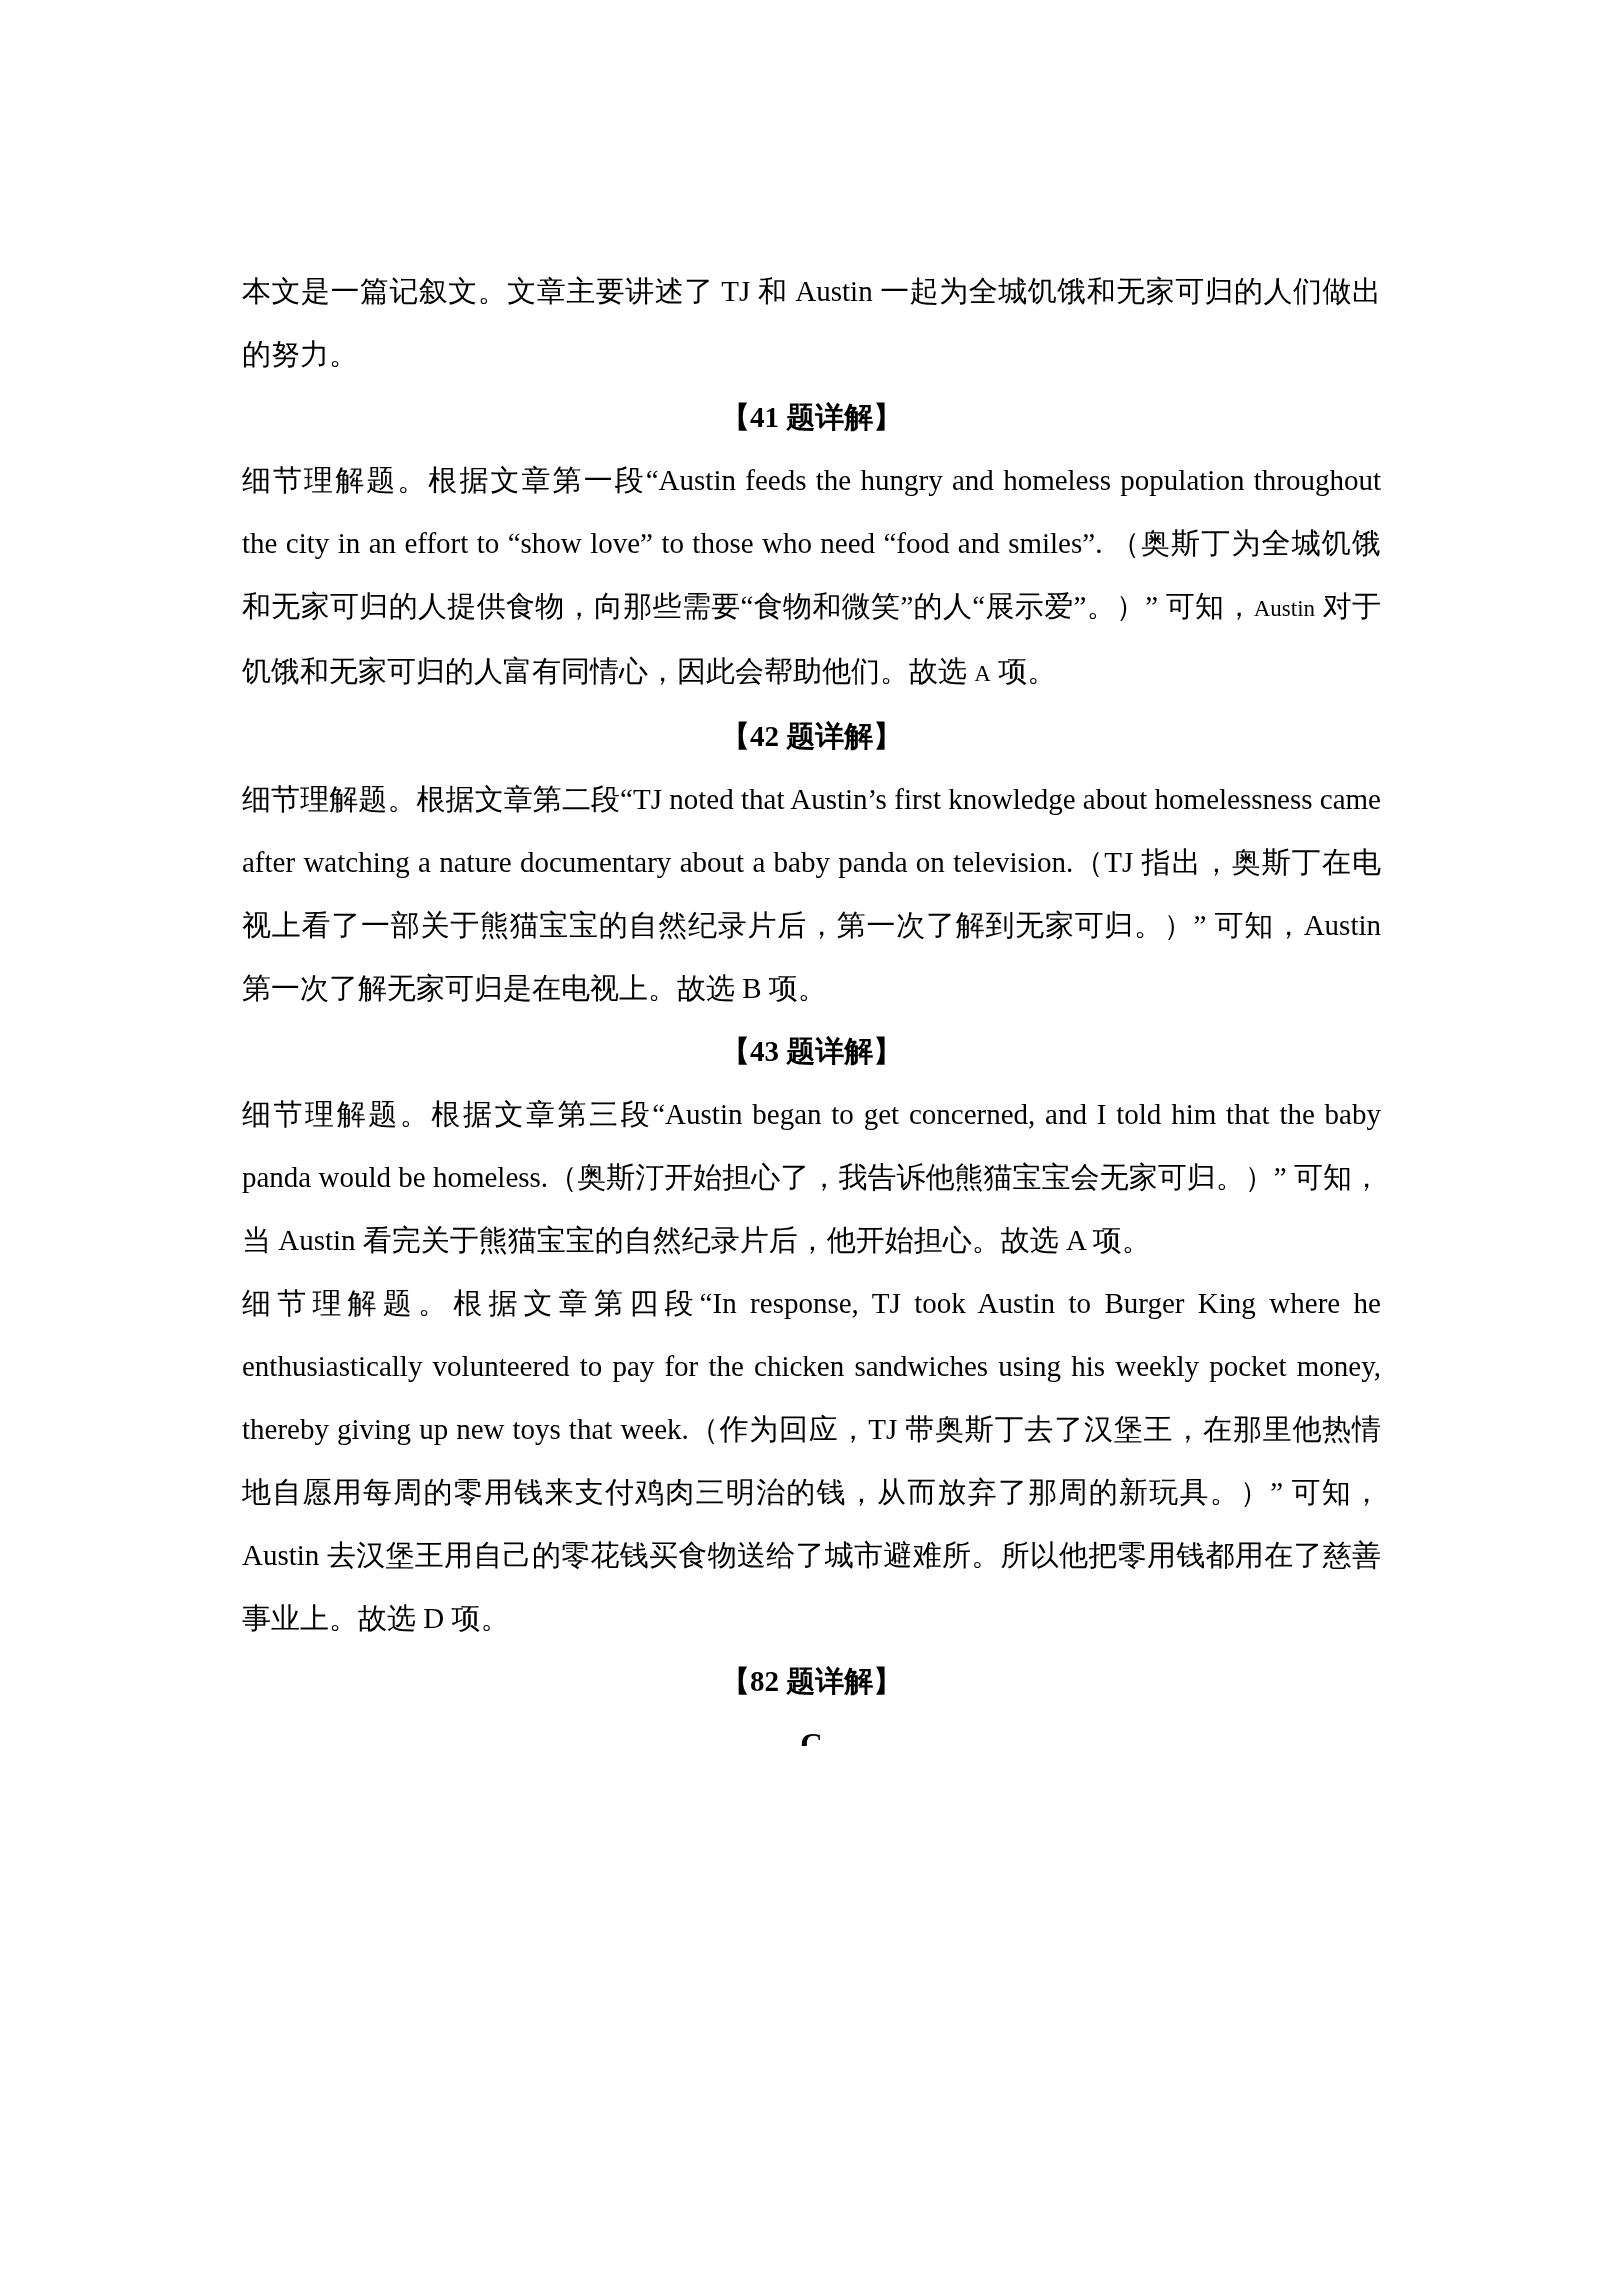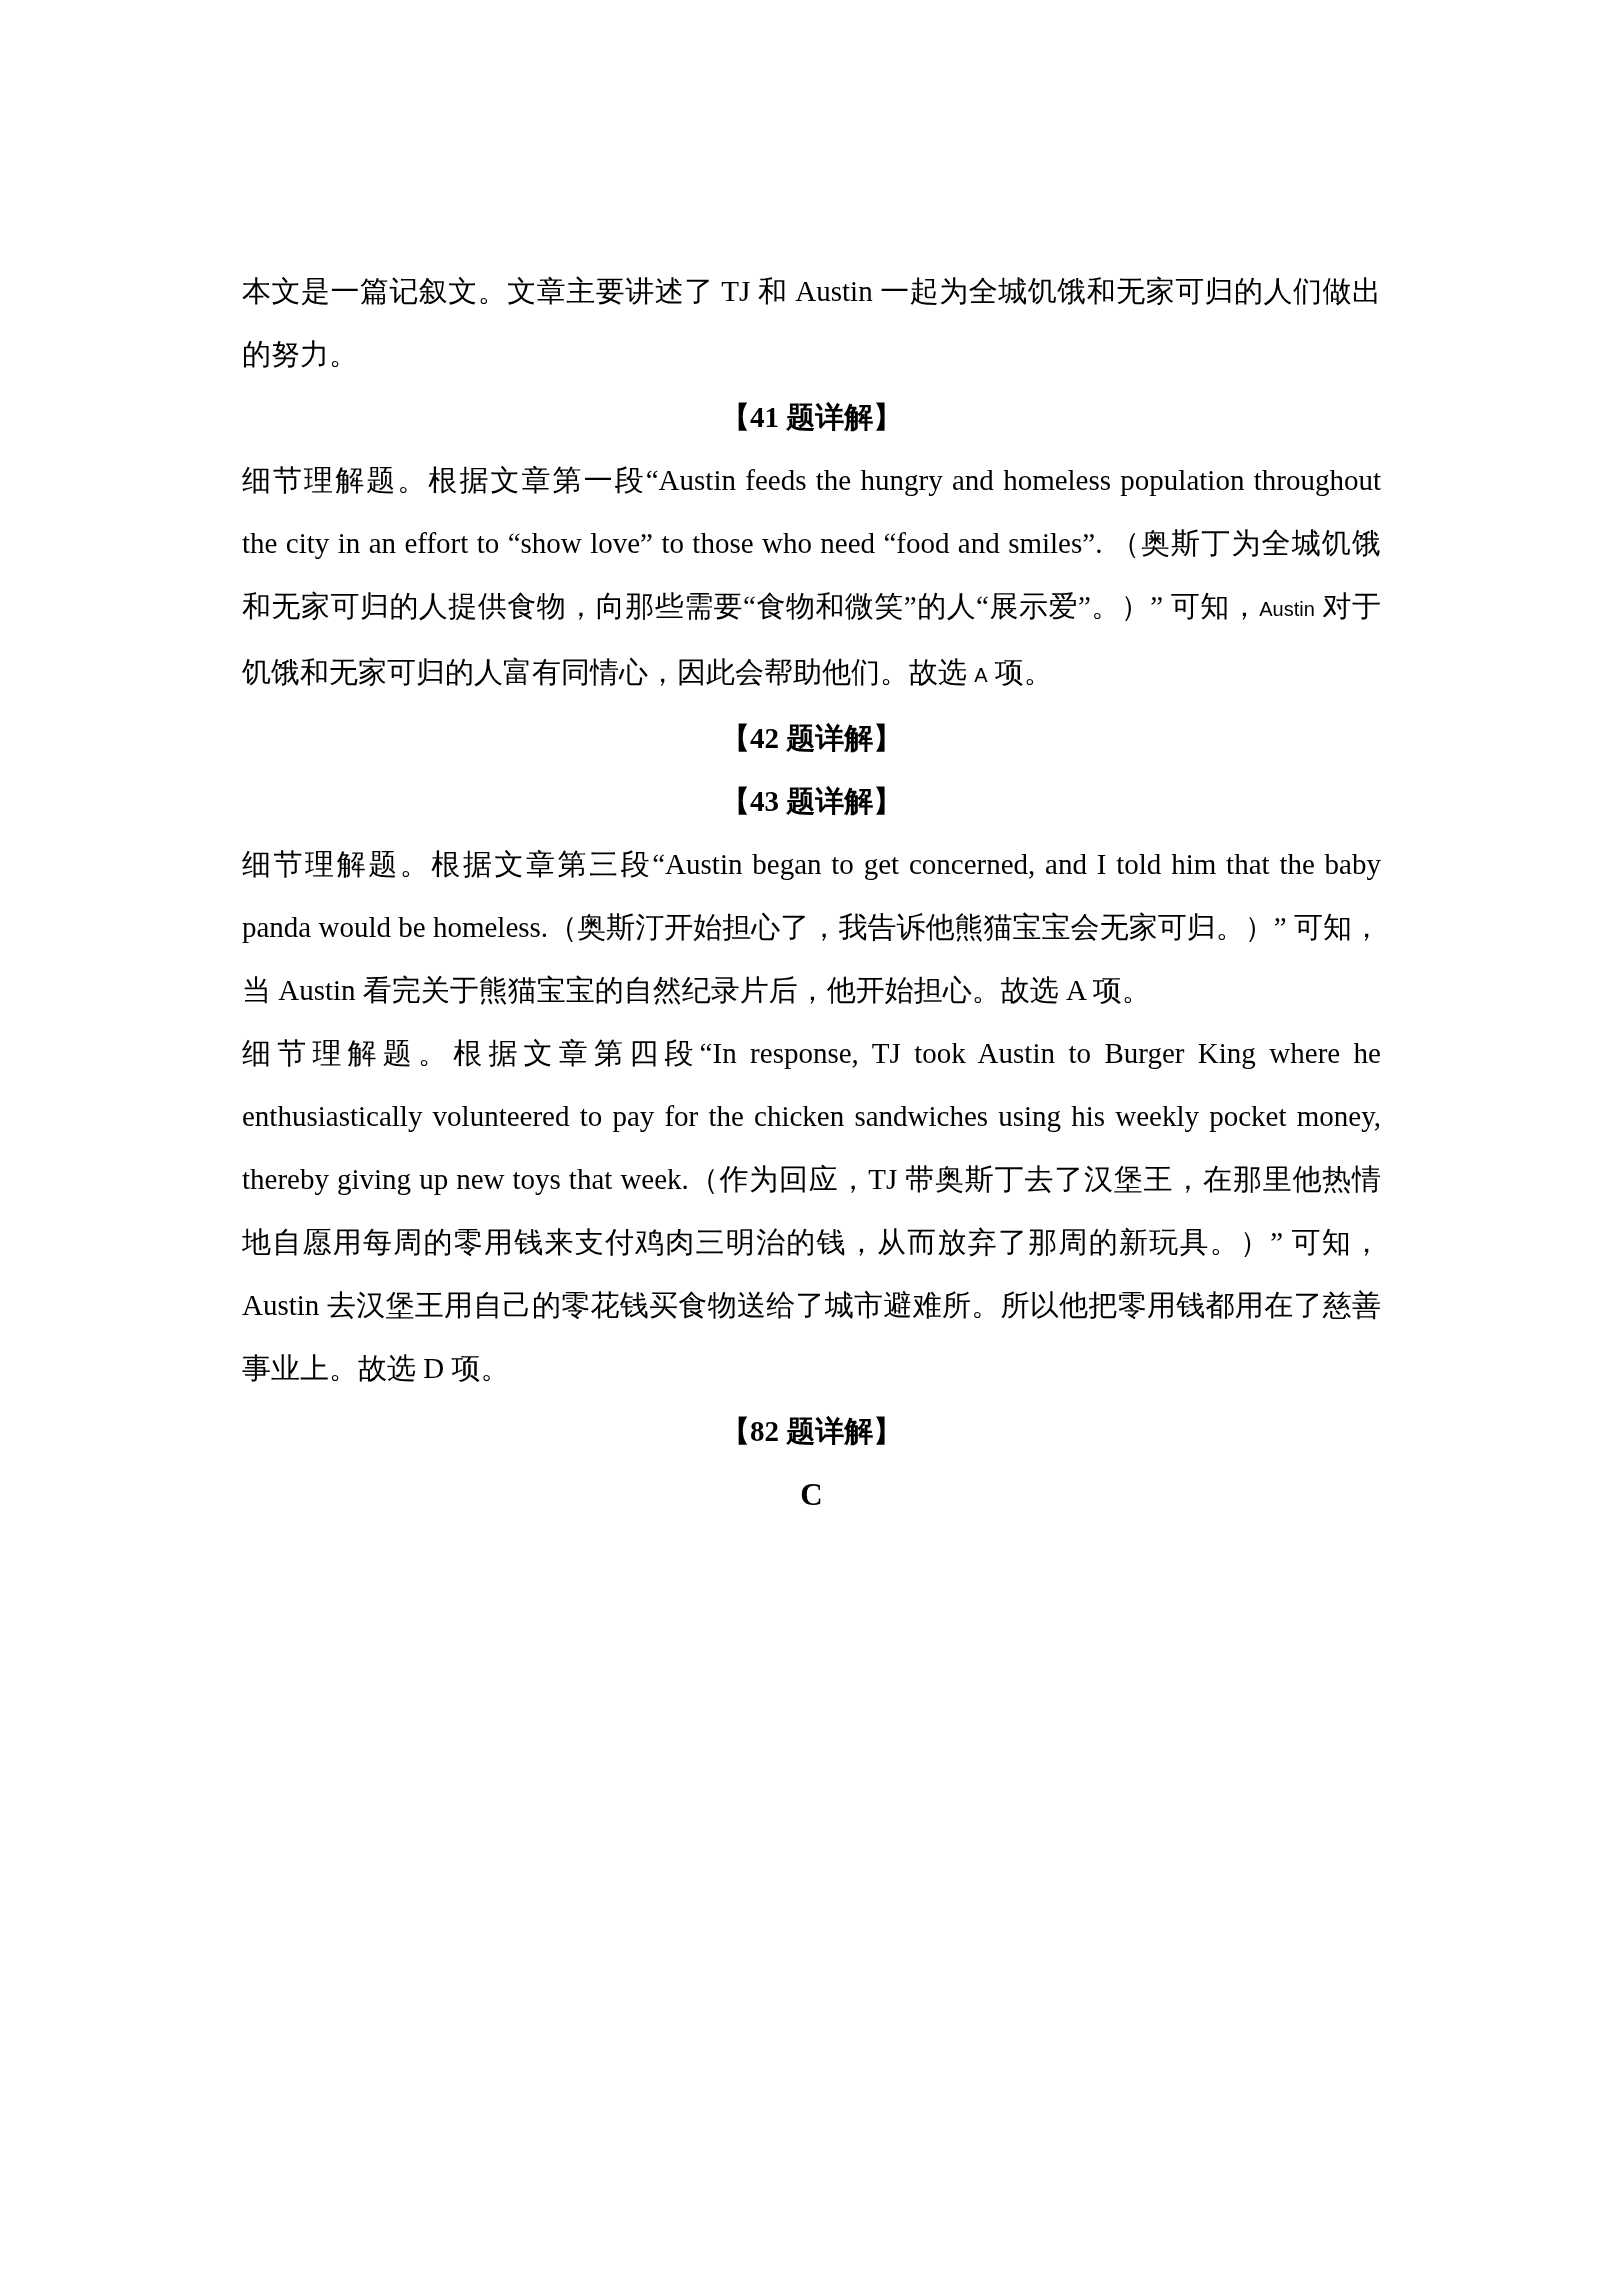--- a/index.html
+++ b/index.html
@@ -27,38 +27,39 @@
   }
   .content p {
     margin: 0;
     padding: 0;
   }
   p.heading {
     font-weight: bold;
     text-align: center;
   }
   .mono {
-    font-family: Liberation Sans, sans-serif;
-    font-size: 20px;
+    font-family: Liberation Serif, serif;
+    font-size: 23px;
   }
   p.label {
     text-align: center;
     font-weight: bold;
     font-size: 31px;
   }
 </style>
 </head>
 <body>
 
 <div class="page">
   <div class="content">
     <p class="body"><span>本文是一篇记叙文。文章主要讲述了 TJ 和 Austin 一起为全城饥饿和无家可归的人们做出的努力。</span></p>
       <p class="heading"><span>【41 题详解】</span></p>
       <p class="body"><span>细节理解题。根据文章第一段“Austin feeds the hungry and homeless population throughout the city in an effort to “show love” to those who need “food and smiles”. （奥斯丁为全城饥饿和无家可归的人提供食物，向那些需要“食物和微笑”的人“展示爱”。）” 可知，</span><span class="mono">Austin</span><span> 对于饥饿和无家可归的人富有同情心，因此会帮助他们。故选 </span><span class="mono">A</span><span> 项。</span></p>
       <p class="heading"><span>【42 题详解】</span></p>
+      <p class="body"><span>细节理解题。根据文章第二段“TJ noted that Austin’s first knowledge about homelessness came after watching a nature documentary about a baby panda on television.（TJ 指出，奥斯丁在电视上看了一部关于熊猫宝宝的自然纪录片后，第一次了解到无家可归。）” 可知，Austin 第一次了解无家可归是在电视上。故选 B 项。</span></p>
       <p class="heading"><span>【43 题详解】</span></p>
       <p class="body"><span>细节理解题。根据文章第三段“Austin began to get concerned, and I told him that the baby panda would be homeless.（奥斯汀开始担心了，我告诉他熊猫宝宝会无家可归。）” 可知，当 Austin 看完关于熊猫宝宝的自然纪录片后，他开始担心。故选 A 项。</span></p>
       <p class="body"><span>细节理解题。根据文章第四段“In response, TJ took Austin to Burger King where he enthusiastically volunteered to pay for the chicken sandwiches using his weekly pocket money, thereby giving up new toys that week.（作为回应，TJ 带奥斯丁去了汉堡王，在那里他热情地自愿用每周的零用钱来支付鸡肉三明治的钱，从而放弃了那周的新玩具。）” 可知，Austin 去汉堡王用自己的零花钱买食物送给了城市避难所。所以他把零用钱都用在了慈善事业上。故选 D 项。</span></p>
       <p class="heading"><span>【82 题详解】</span></p>
       <p class="label">C</p>
   </div>
 </div>
 
 
 </body></html>

